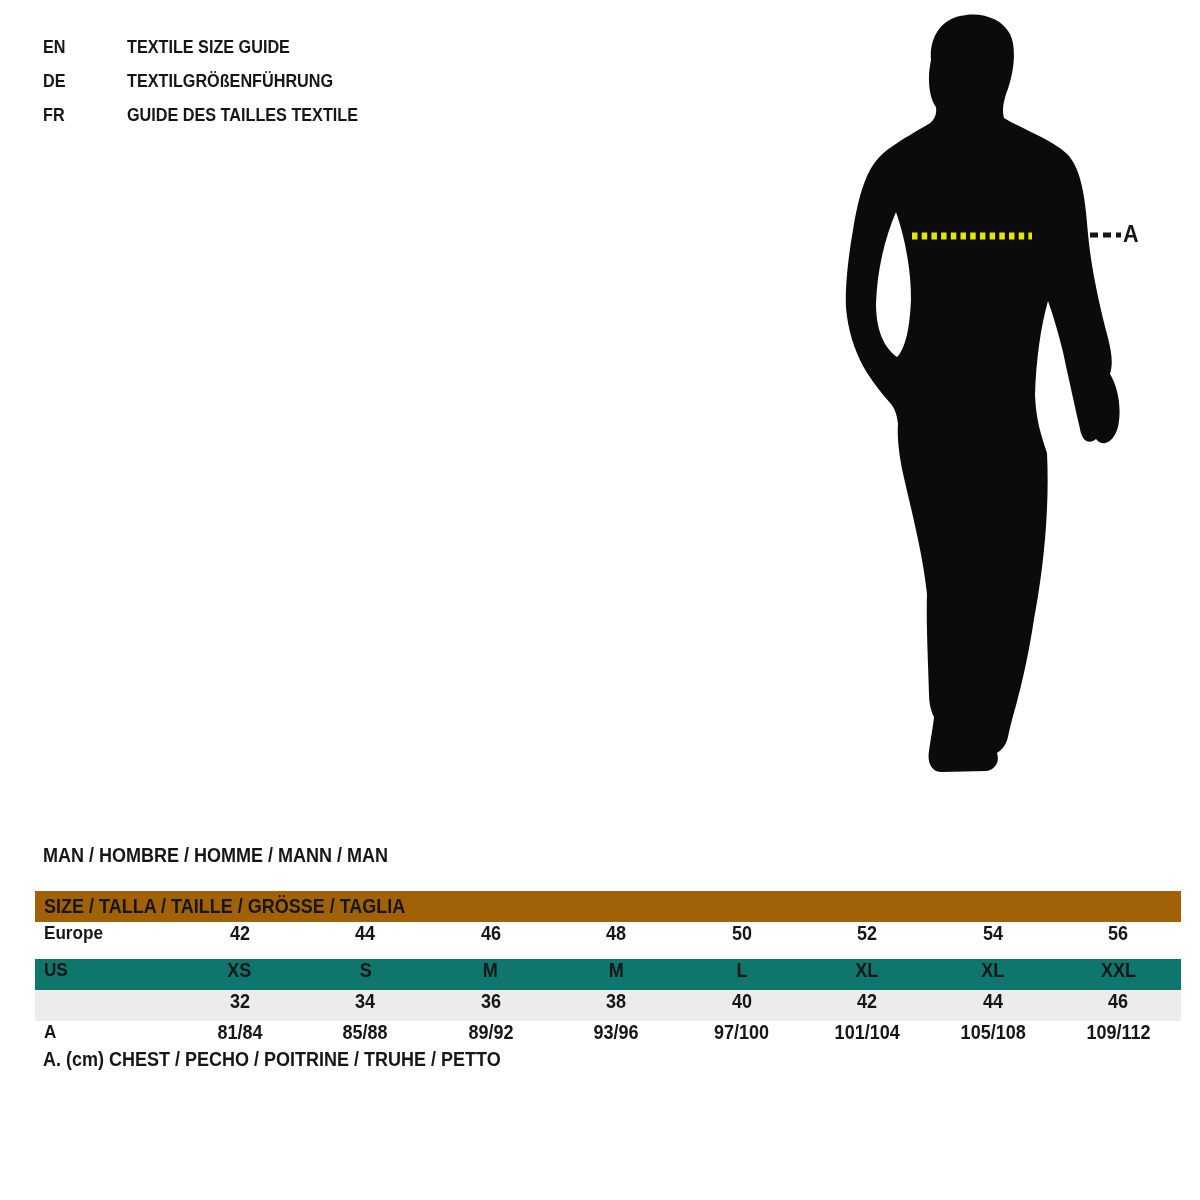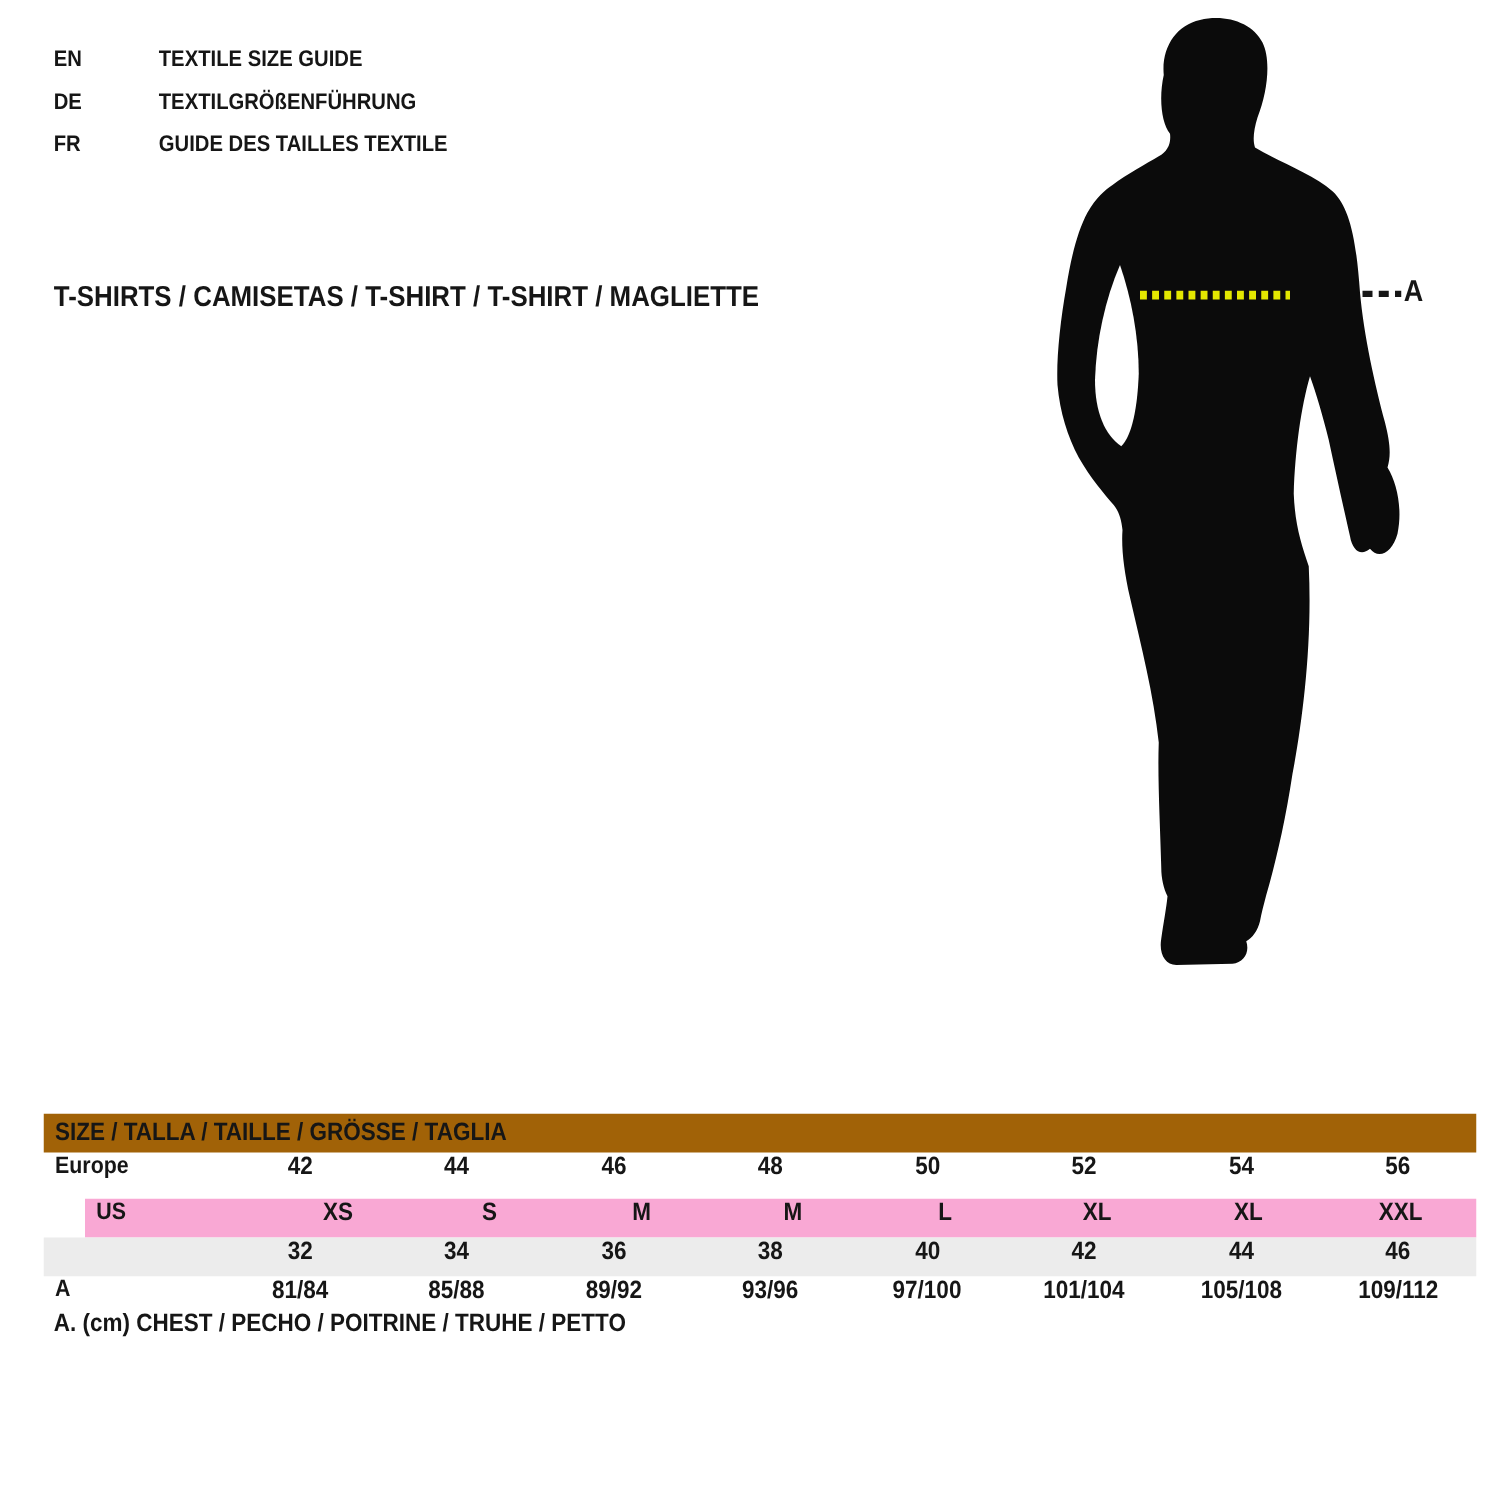--- a/index.html
+++ b/index.html
@@ -56,21 +56,20 @@
       <span class="code"><span class="cx">DE</span></span>
       <span class="cx">TEXTILGRÖßENFÜHRUNG</span>
     </div>
     <div class="lrow">
       <span class="code"><span class="cx">FR</span></span>
       <span class="cx">GUIDE DES TAILLES TEXTILE</span>
     </div>
   </div>
 
   <div class="cats">
-    <div class="cat"><span class="cx">T-SHIRTS / CAMISETAS / T-SHIRT / T-SHIRT / MAGLIETTE</span></div>
   </div>
 
   <svg class="man" viewBox="820 6 330 772" xmlns="http://www.w3.org/2000/svg">
     <path fill="#0b0b0b" d="M 931 60
          C 929 38 941 20 960 16
          C 980 11 1002 18 1010 34
          C 1017 48 1014 74 1006 94
          C 1003 104 1002 112 1004 118
          C 1024 130 1050 139 1066 153
          C 1080 166 1085 192 1088 234
@@ -107,39 +106,40 @@
     <path fill="#ffffff" d="M 896 212
          C 884 240 877 272 876 304
          C 876 330 884 348 897 357
          C 906 348 910 325 911 299
          C 911 269 905 238 896 212 Z"></path>
     <line x1="912" y1="236" x2="1032" y2="236" stroke="#e3e800" stroke-width="7" stroke-dasharray="5.5 4.2" style="stroke: rgb(227, 232, 0);"></line>
     <line x1="1090" y1="235" x2="1121" y2="235" stroke="#161616" stroke-width="5" stroke-dasharray="8 5" style="stroke: rgb(22, 22, 22);"></line>
   </svg>
   <div class="alabel"><span class="cx">A</span></div>
 
+  <div class="mantitle"><span class="cx">MAN / HOMBRE / HOMME / MANN / MAN</span></div>
 
   <div class="table">
     <div class="thead" style="background-color: #a16207;">
       <span class="cx">SIZE / TALLA / TAILLE / GRÖSSE / TAGLIA</span>
     </div>
 
     <div class="trow r1">
       <div class="tlabel"><span class="cx">Europe</span></div>
       <div class="tcell"><span class="cx">42</span></div>
       <div class="tcell"><span class="cx">44</span></div>
       <div class="tcell"><span class="cx">46</span></div>
       <div class="tcell"><span class="cx">48</span></div>
       <div class="tcell"><span class="cx">50</span></div>
       <div class="tcell"><span class="cx">52</span></div>
       <div class="tcell"><span class="cx">54</span></div>
       <div class="tcell"><span class="cx">56</span></div>
     </div>
 
-    <div class="trow r2" style="background-color: #f9a8d4; margin-left: 33px;">
+    <div class="trow r2" style="background-color: #0f766e;">
       <div class="tlabel"><span class="cx">US</span></div>
       <div class="tcell"><span class="cx">XS</span></div>
       <div class="tcell"><span class="cx">S</span></div>
       <div class="tcell"><span class="cx">M</span></div>
       <div class="tcell"><span class="cx">M</span></div>
       <div class="tcell"><span class="cx">L</span></div>
       <div class="tcell"><span class="cx">XL</span></div>
       <div class="tcell"><span class="cx">XL</span></div>
       <div class="tcell"><span class="cx">XXL</span></div>
     </div>

